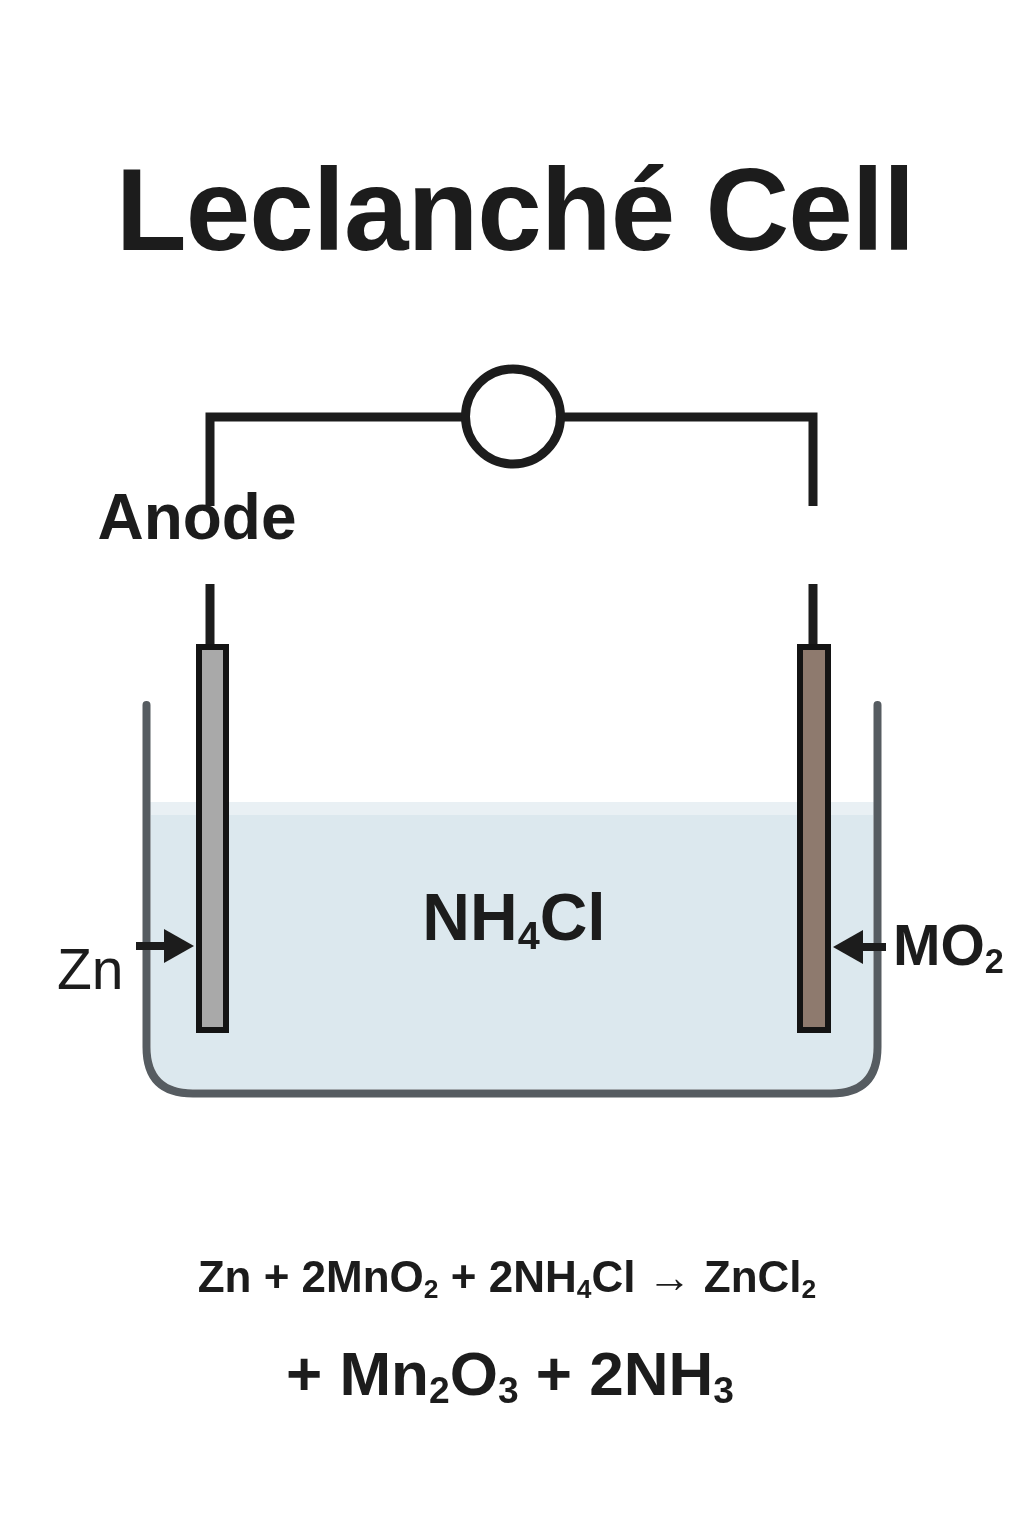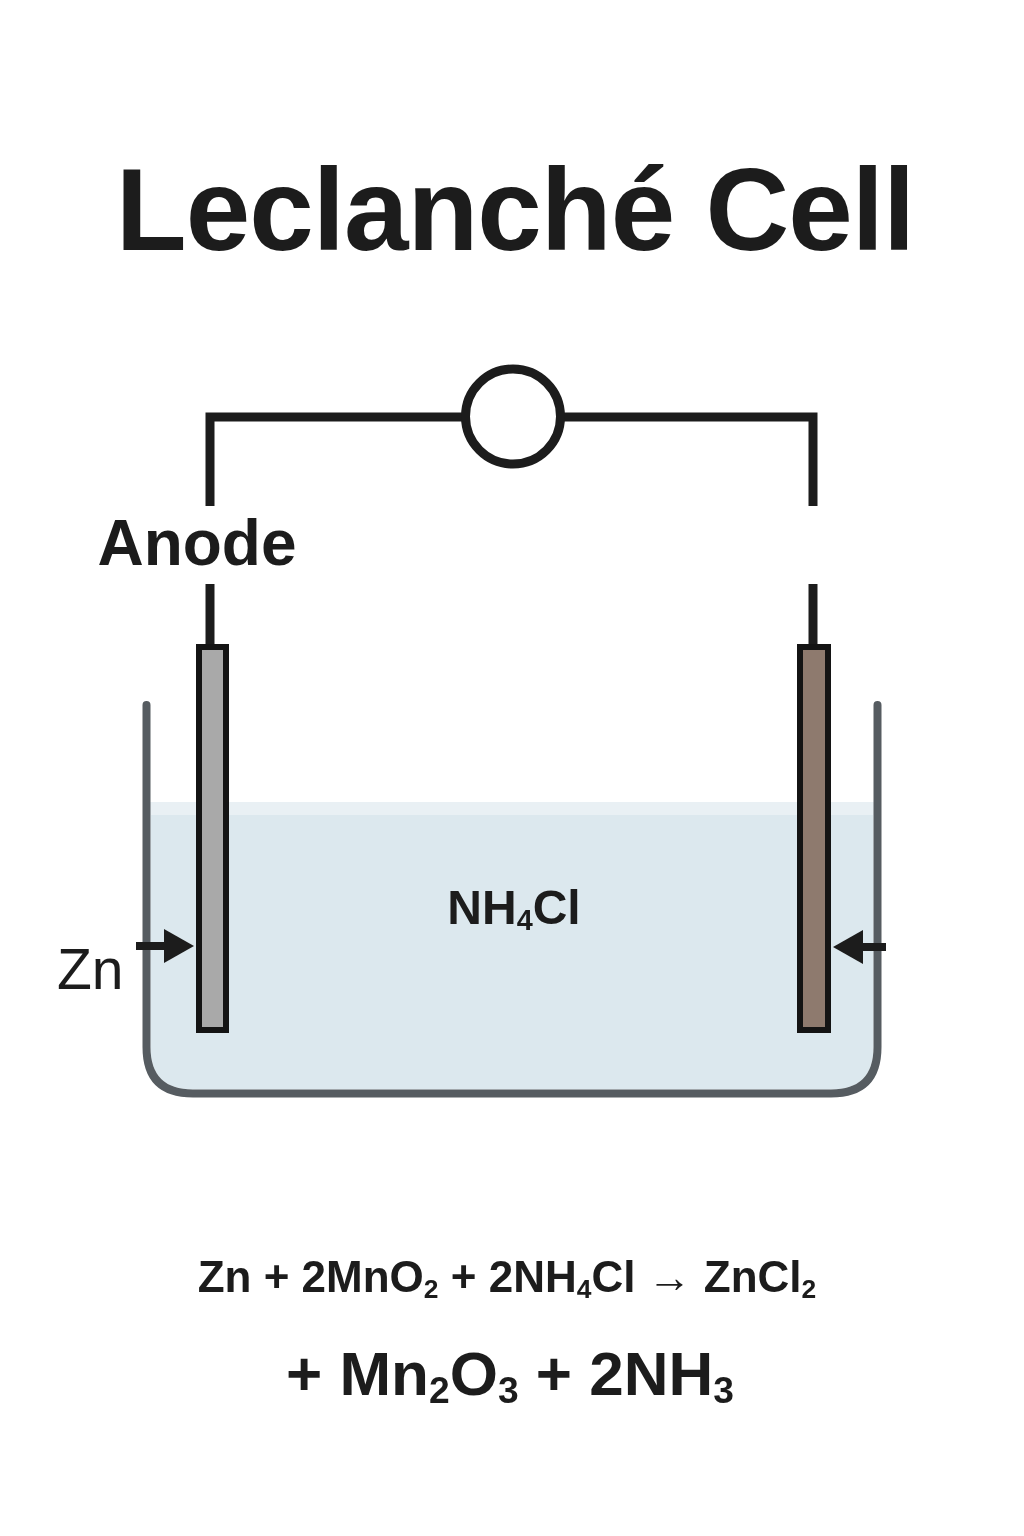--- a/index.html
+++ b/index.html
@@ -12,23 +12,23 @@
     overflow:hidden;
   }
   .abs{position:absolute;white-space:nowrap;}
   .centered{transform:translateX(-50%);}
   .title{
     top:152px;left:515px;
     font-size:116px;font-weight:700;letter-spacing:-1px;
     line-height:1;color:#1c1c1c;
   }
   .electrode-label{font-size:64px;font-weight:700;line-height:1;}
-  .anode-label{top:511px;left:197px;}
+  .anode-label{top:485px;left:197px;}
   .cathode-label{top:511px;left:820px;}
-  .electrolyte-label{top:884px;left:514px;font-size:48px;font-weight:700;line-height:1;}
+  .electrolyte-label{top:884px;left:514px;font-size:66px;font-weight:700;line-height:1;}
   .zn-label{top:917px;left:57px;font-size:57px;font-weight:400;line-height:1;margin-top:24px;}
   .mo2-label{top:917px;left:893px;font-size:57px;font-weight:700;line-height:1;}
   .reaction-heading{top:1177px;left:514px;font-size:57px;font-weight:700;line-height:1;}
   .eq-line1{top:1255px;left:507px;font-size:44px;font-weight:700;line-height:1;}
   .eq-line2{top:1343px;left:510px;font-size:62px;font-weight:700;line-height:1;}
   sub{
     font-size:60%;
     line-height:0;
     position:relative;
     top:0.22em;
@@ -72,19 +72,20 @@
 
   <h1 class="abs centered title" style="margin:0;">Leclanché Cell</h1>
 
   <div class="abs centered electrode-label anode-label">Anode</div>
 
 
   <div class="abs centered electrolyte-label">NH<sub>4</sub>Cl</div>
 
   <div class="abs zn-label">Zn</div>
 
+  <div class="abs mo2-label">MO<sub>2</sub></div>
 
 
   <div class="abs centered eq-line1">Zn + 2MnO<sub>2</sub> + 2NH<sub>4</sub>Cl → ZnCl<sub>2</sub></div>
 
   <div class="abs centered eq-line2">+ Mn<sub>2</sub>O<sub>3</sub> + 2NH<sub>3</sub></div>
 
 </div>
 
 </body></html>

